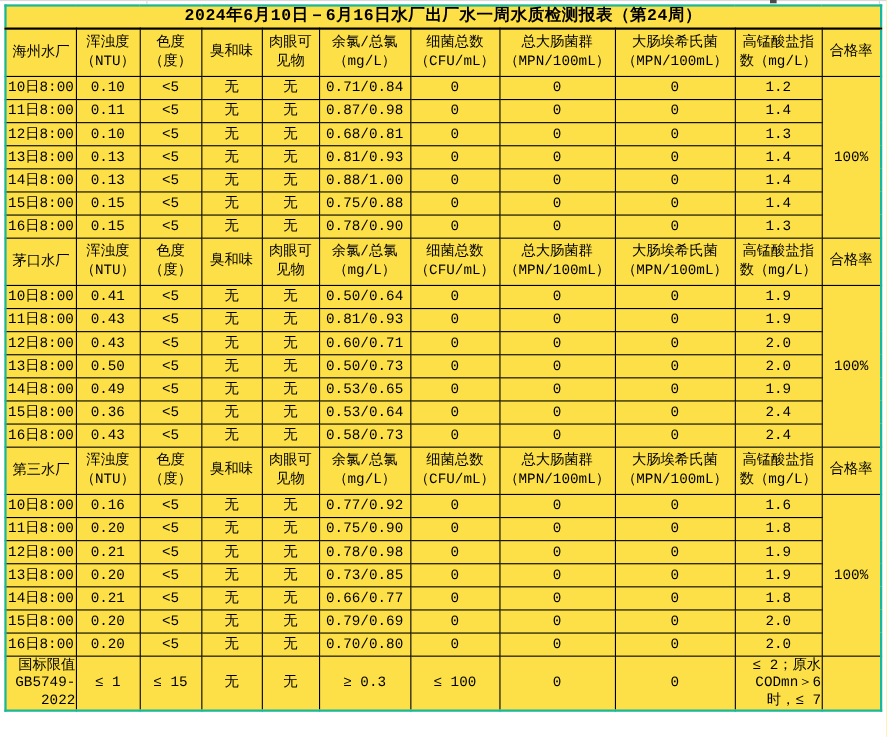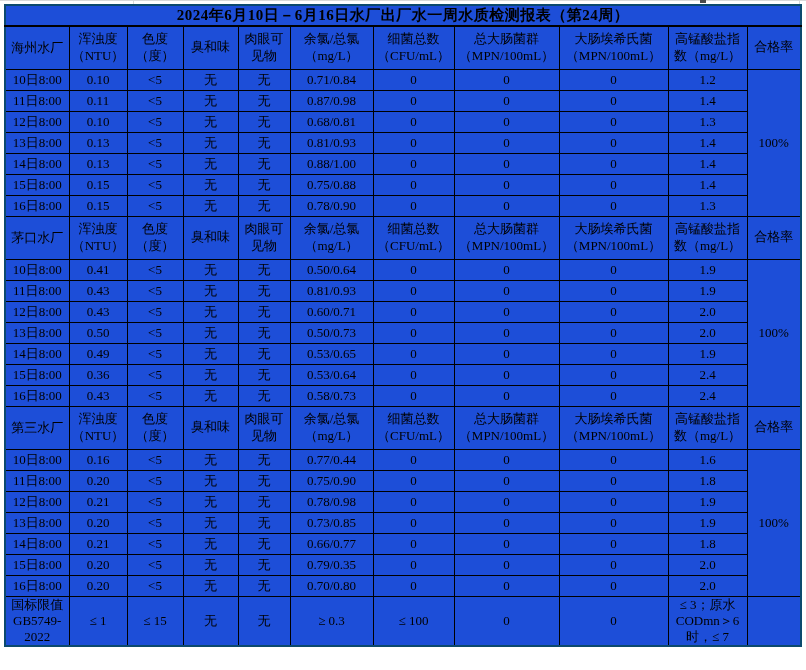--- a/index.html
+++ b/index.html
@@ -5,39 +5,40 @@
   html,body{margin:0;padding:0;}
   body{
     width:806px;height:670px;background:#ffffff;overflow:hidden;position:relative;
     font-family:"Liberation Serif","DejaVu Serif",serif;color:#000;
   }
   .artifact{position:absolute;background:#d9d9d9;}
   .artifact.dark{background:#4a4a4a;}
   table.report{
     position:absolute;left:4px;top:4px;
     border-collapse:collapse;table-layout:fixed;
-    border:2px solid #0c4a6e;
-    background:#1d4ed8;
+    border:2px solid #14b8a6;
+    background:#fde047;
+    font-family:Liberation Mono, monospace;
   }
   td{
     border:1px solid #000;
     text-align:center;vertical-align:middle;
     padding:0;margin:0;overflow:hidden;
     font-size:13px;line-height:1.25;
     white-space:nowrap;
   }
   tr.title-row td{
     height:16px;font-weight:bold;font-size:15px;
     border-bottom:2px solid #000;letter-spacing:0.5px;
   }
   tr.header-row td{height:42px;}
   tr.header-row td div{line-height:1.3;}
   tr.data-row td{height:20px;}
   tr.limits-row td{height:48px;}
-  tr.limits-row td div{line-height:1.2;}
+  tr.limits-row td div{line-height:1.2;text-align:right;}
 </style>
 </head>
 <body>
 
 <div class="artifact" style="left:0;top:0;width:806px;height:1px;"></div>
 <div class="artifact" style="left:133px;top:0;width:1px;height:4px;"></div>
 <div class="artifact" style="left:799px;top:0;width:1px;height:9px;"></div>
 <div class="artifact dark" style="left:700px;top:0;width:6px;height:3px;"></div>
 
 <table class="report">
@@ -351,21 +352,21 @@
         <td>
           <div>合格率</div>
         </td>
       </tr>
       <tr class="data-row">
         <td>10日8:00</td>
         <td>0.16</td>
         <td>&lt;5</td>
         <td>无</td>
         <td>无</td>
-        <td>0.77/0.44</td>
+        <td>0.77/0.92</td>
         <td>0</td>
         <td>0</td>
         <td>0</td>
         <td>1.6</td>
         <td rowspan="7">100%</td>
       </tr>
       <tr class="data-row">
         <td>11日8:00</td>
         <td>0.20</td>
         <td>&lt;5</td>
@@ -412,21 +413,21 @@
         <td>0</td>
         <td>0</td>
         <td>1.8</td>
       </tr>
       <tr class="data-row">
         <td>15日8:00</td>
         <td>0.20</td>
         <td>&lt;5</td>
         <td>无</td>
         <td>无</td>
-        <td>0.79/0.35</td>
+        <td>0.79/0.69</td>
         <td>0</td>
         <td>0</td>
         <td>0</td>
         <td>2.0</td>
       </tr>
       <tr class="data-row">
         <td>16日8:00</td>
         <td>0.20</td>
         <td>&lt;5</td>
         <td>无</td>
@@ -445,20 +446,20 @@
         </td>
         <td>≤ 1</td>
         <td>≤ 15</td>
         <td>无</td>
         <td>无</td>
         <td>≥ 0.3</td>
         <td>≤ 100</td>
         <td>0</td>
         <td>0</td>
         <td>
-          <div>≤ 3；原水</div>
+          <div>≤ 2；原水</div>
           <div>CODmn＞6</div>
           <div>时，≤ 7</div>
         </td>
         <td></td>
       </tr>
     </tbody>
 </table>
 
 </body></html>

